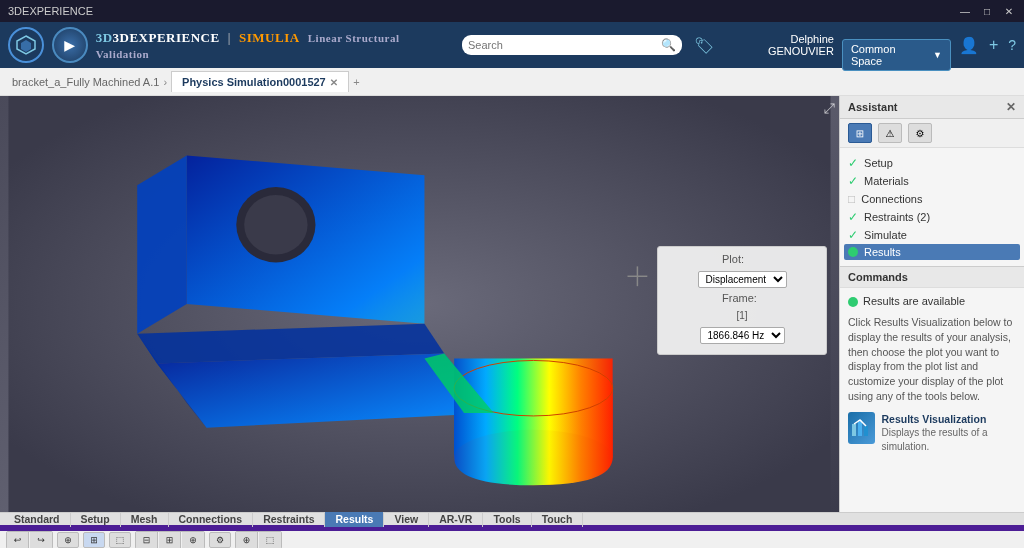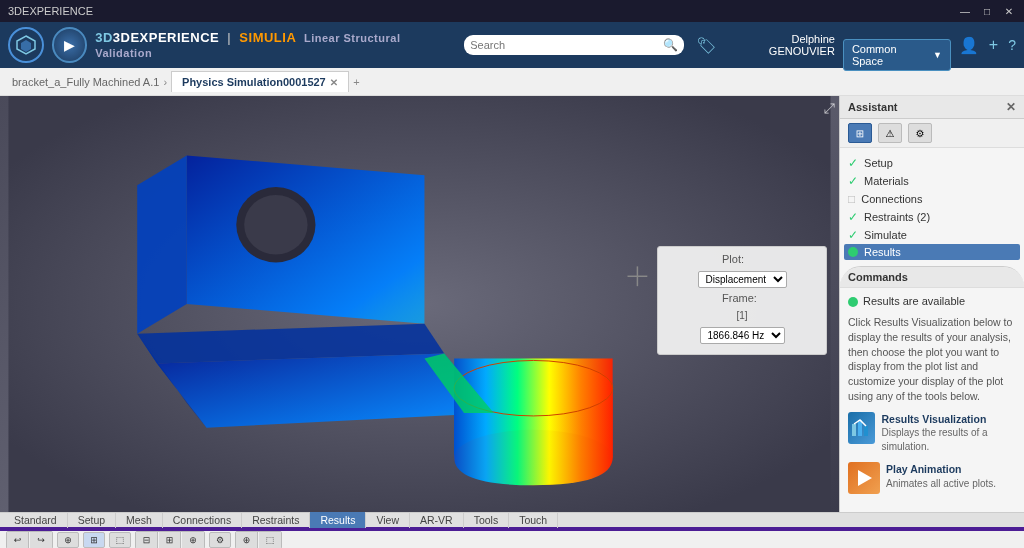--- a/index.html
+++ b/index.html
@@ -45,21 +45,21 @@
       cursor: pointer;
       color: white;
       font-size: 14px;
     }
     #topbar .brand {
       color: white;
       font-size: 13px;
       font-weight: bold;
       letter-spacing: 0.5px;
     }
-    #topbar .brand span { color: #7ec8e3; }
+    #topbar .brand span { color: #7ec8e3; font-family: Liberation Serif, serif; }
     #topbar .search-box {
       flex: 0 0 220px;
       margin-left: auto;
       display: flex; align-items: center;
       background: white;
       border-radius: 9px;
       padding: 3px 6px;
       gap: 4px;
     }
     #topbar .search-box input {
@@ -224,21 +224,20 @@
       display: inline-block;
     }
 
     
     #commands-section {
       border-top: 1px solid #ccc;
       flex: 1;
       overflow: hidden;
       display: flex;
       flex-direction: column;
-      border-radius: 21px;
     }
     #commands-header {
       background: #e8e8e8;
       padding: 4px 8px;
       font-size: 11px;
       font-weight: bold;
       color: #333;
       border-bottom: 1px solid #ddd;
     }
     #commands-body {
@@ -285,21 +284,22 @@
       display: flex;
       flex-direction: column;
     }
     #bottombar .tabs {
       height: 18px;
       background: #e0e0e0;
       display: flex;
       align-items: center;
       padding: 0 4px;
       gap: 0;
-      border-bottom: 4px solid #4c1d95;
+      border-bottom: 6px solid #4c1d95;
+      font-weight: bold;
     }
     #bottombar .tab-item {
       padding: 2px 10px;
       font-size: 10.5px;
       color: #444;
       cursor: pointer;
       border-right: 1px solid #ccc;
     }
     #bottombar .tab-item.active {
       background: #4a7ab5;
@@ -550,31 +550,20 @@
               <rect x="14" y="10" width="4" height="10" fill="#2090d0"></rect>
               <polyline points="4,8 10,4 16,10" stroke="white" stroke-width="1.5" fill="none"></polyline>
             </svg>
           </div>
           <div class="cmd-text">
             <div class="cmd-title">Results Visualization</div>
             <div class="cmd-desc">Displays the results of a simulation.</div>
           </div>
         </div>
 
-        <div class="command-item">
-          <div class="cmd-anim-icon">
-            <svg width="24" height="24" viewBox="0 0 24 24">
-              <polygon points="6,4 20,12 6,20" fill="white"></polygon>
-            </svg>
-          </div>
-          <div class="cmd-text">
-            <div class="cmd-title">Play Animation</div>
-            <div class="cmd-desc">Animates all active plots.</div>
-          </div>
-        </div>
       </div>
     </div>
   </div>
 </div>
 
 <div id="bottombar">
   <div class="tabs">
     <div class="tab-item">Standard</div>
     <div class="tab-item">Setup</div>
     <div class="tab-item">Mesh</div>

